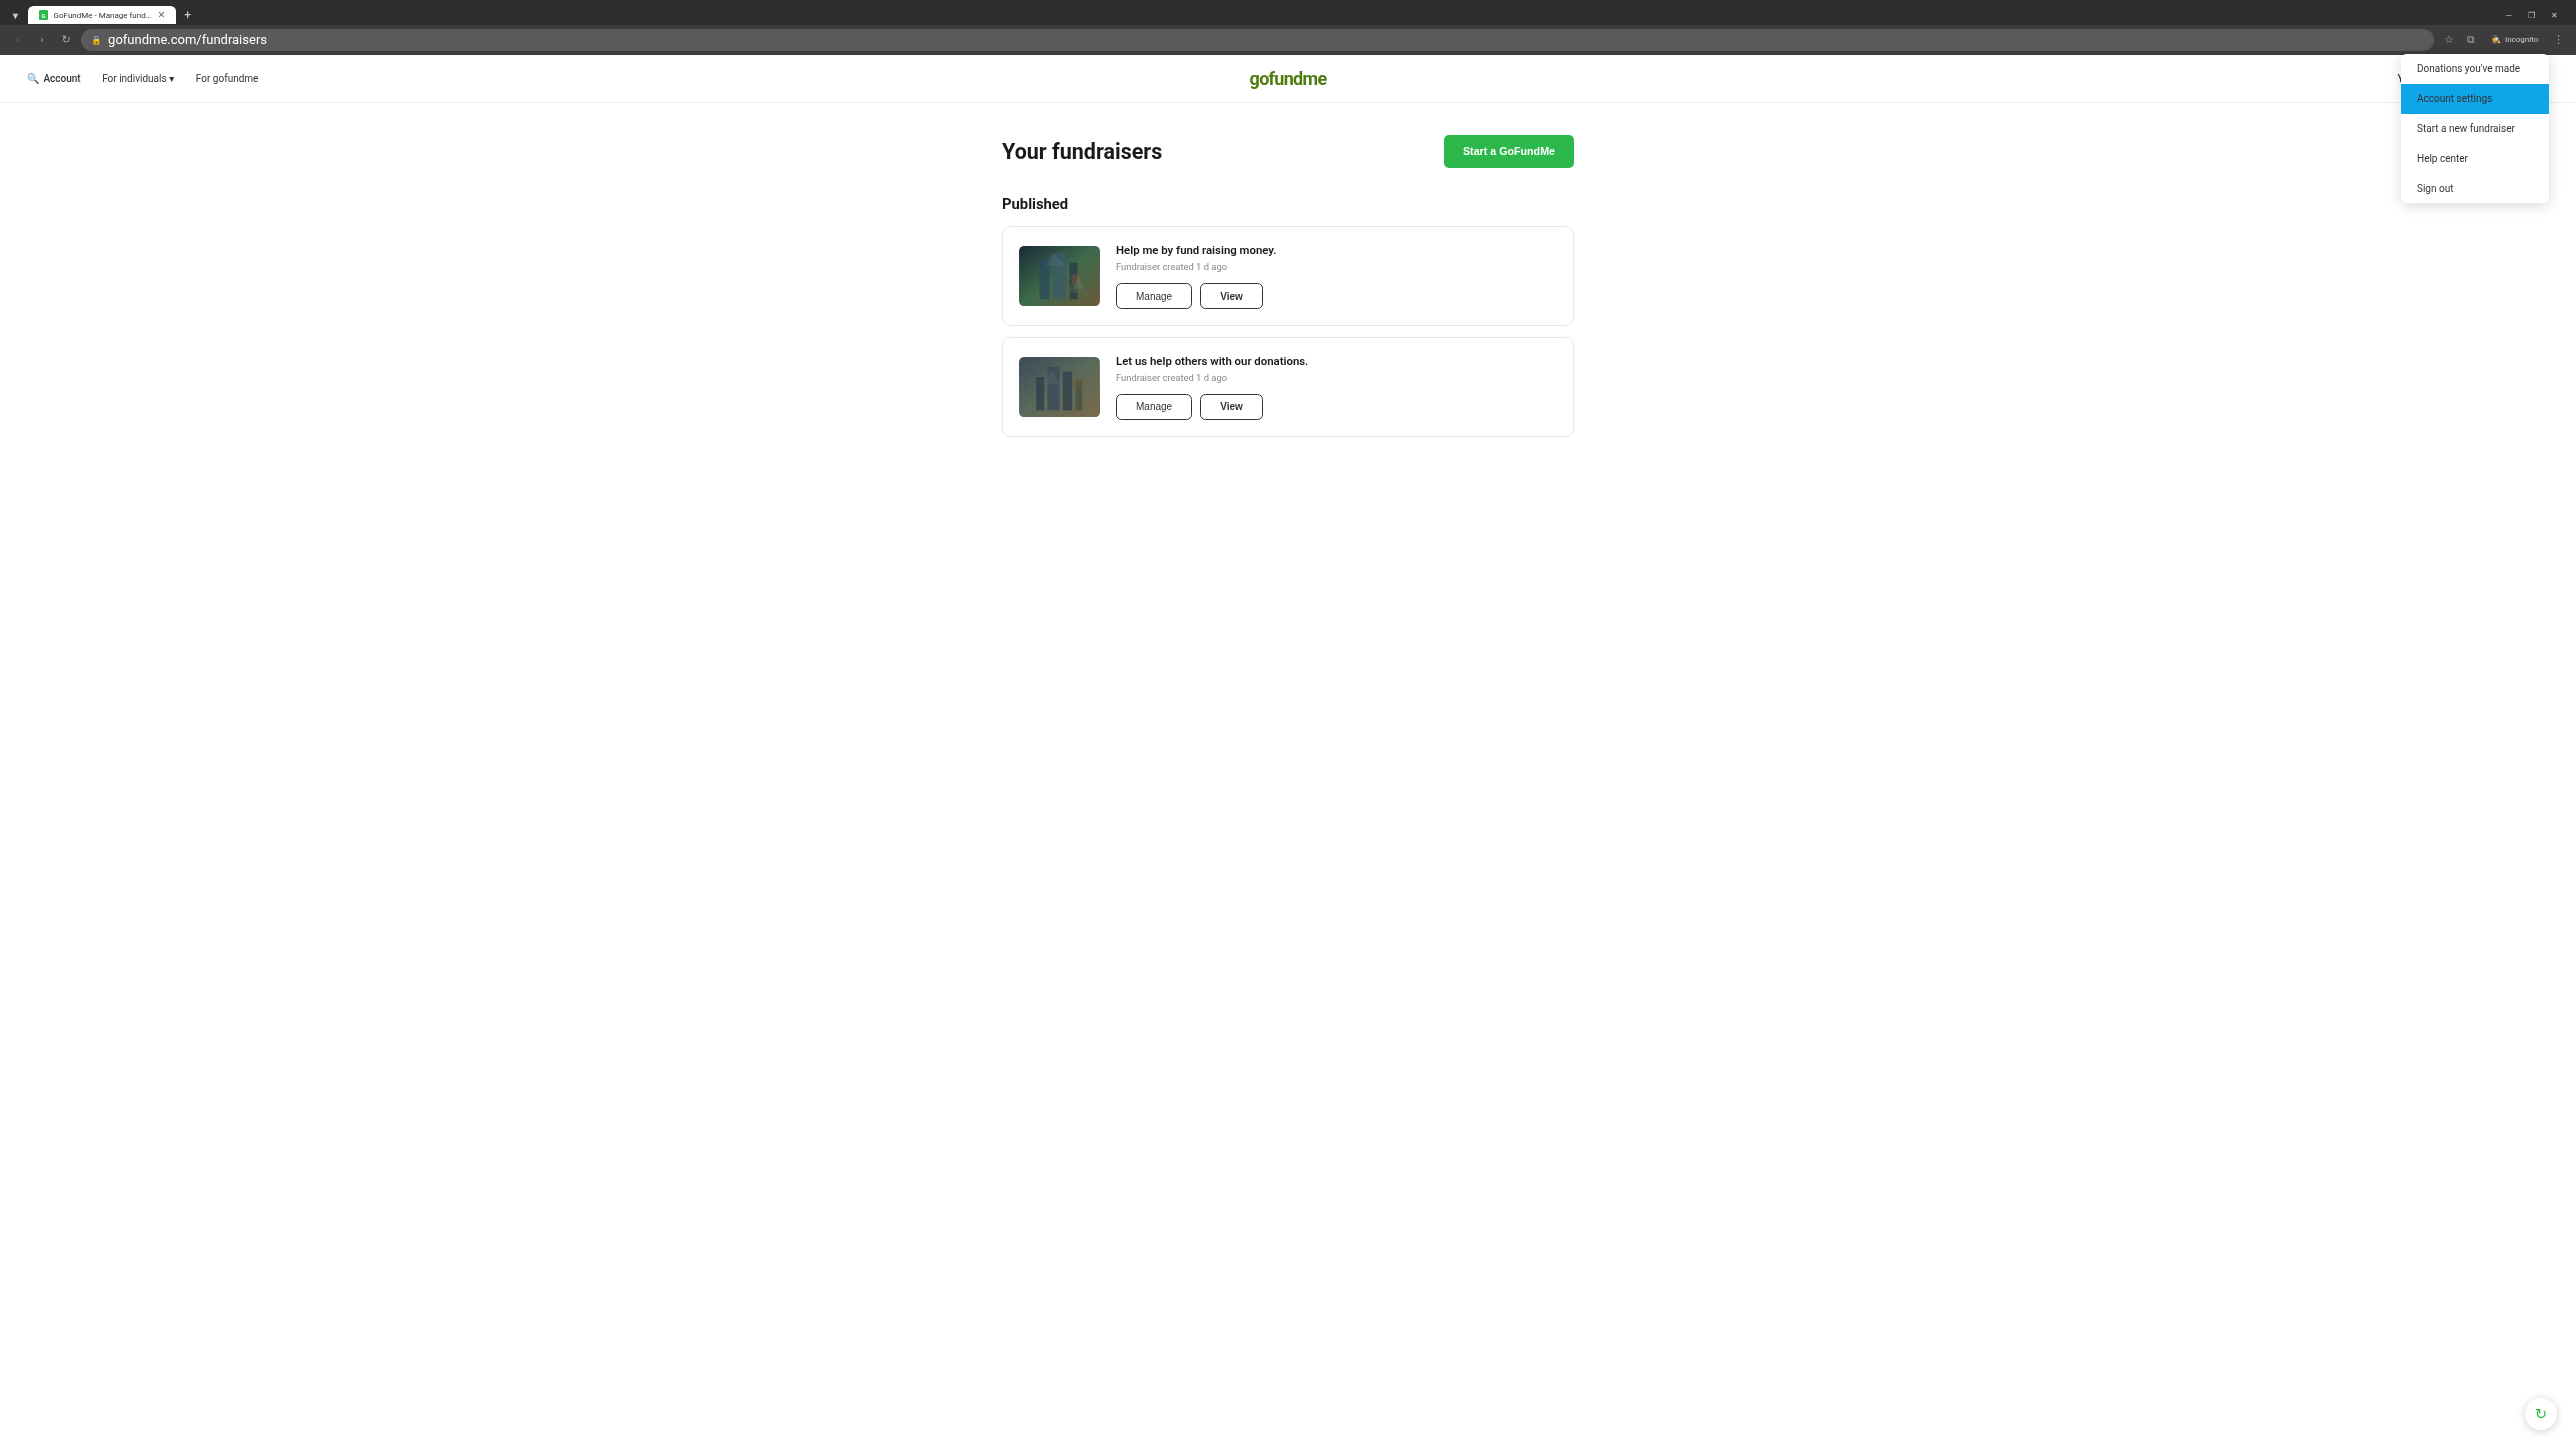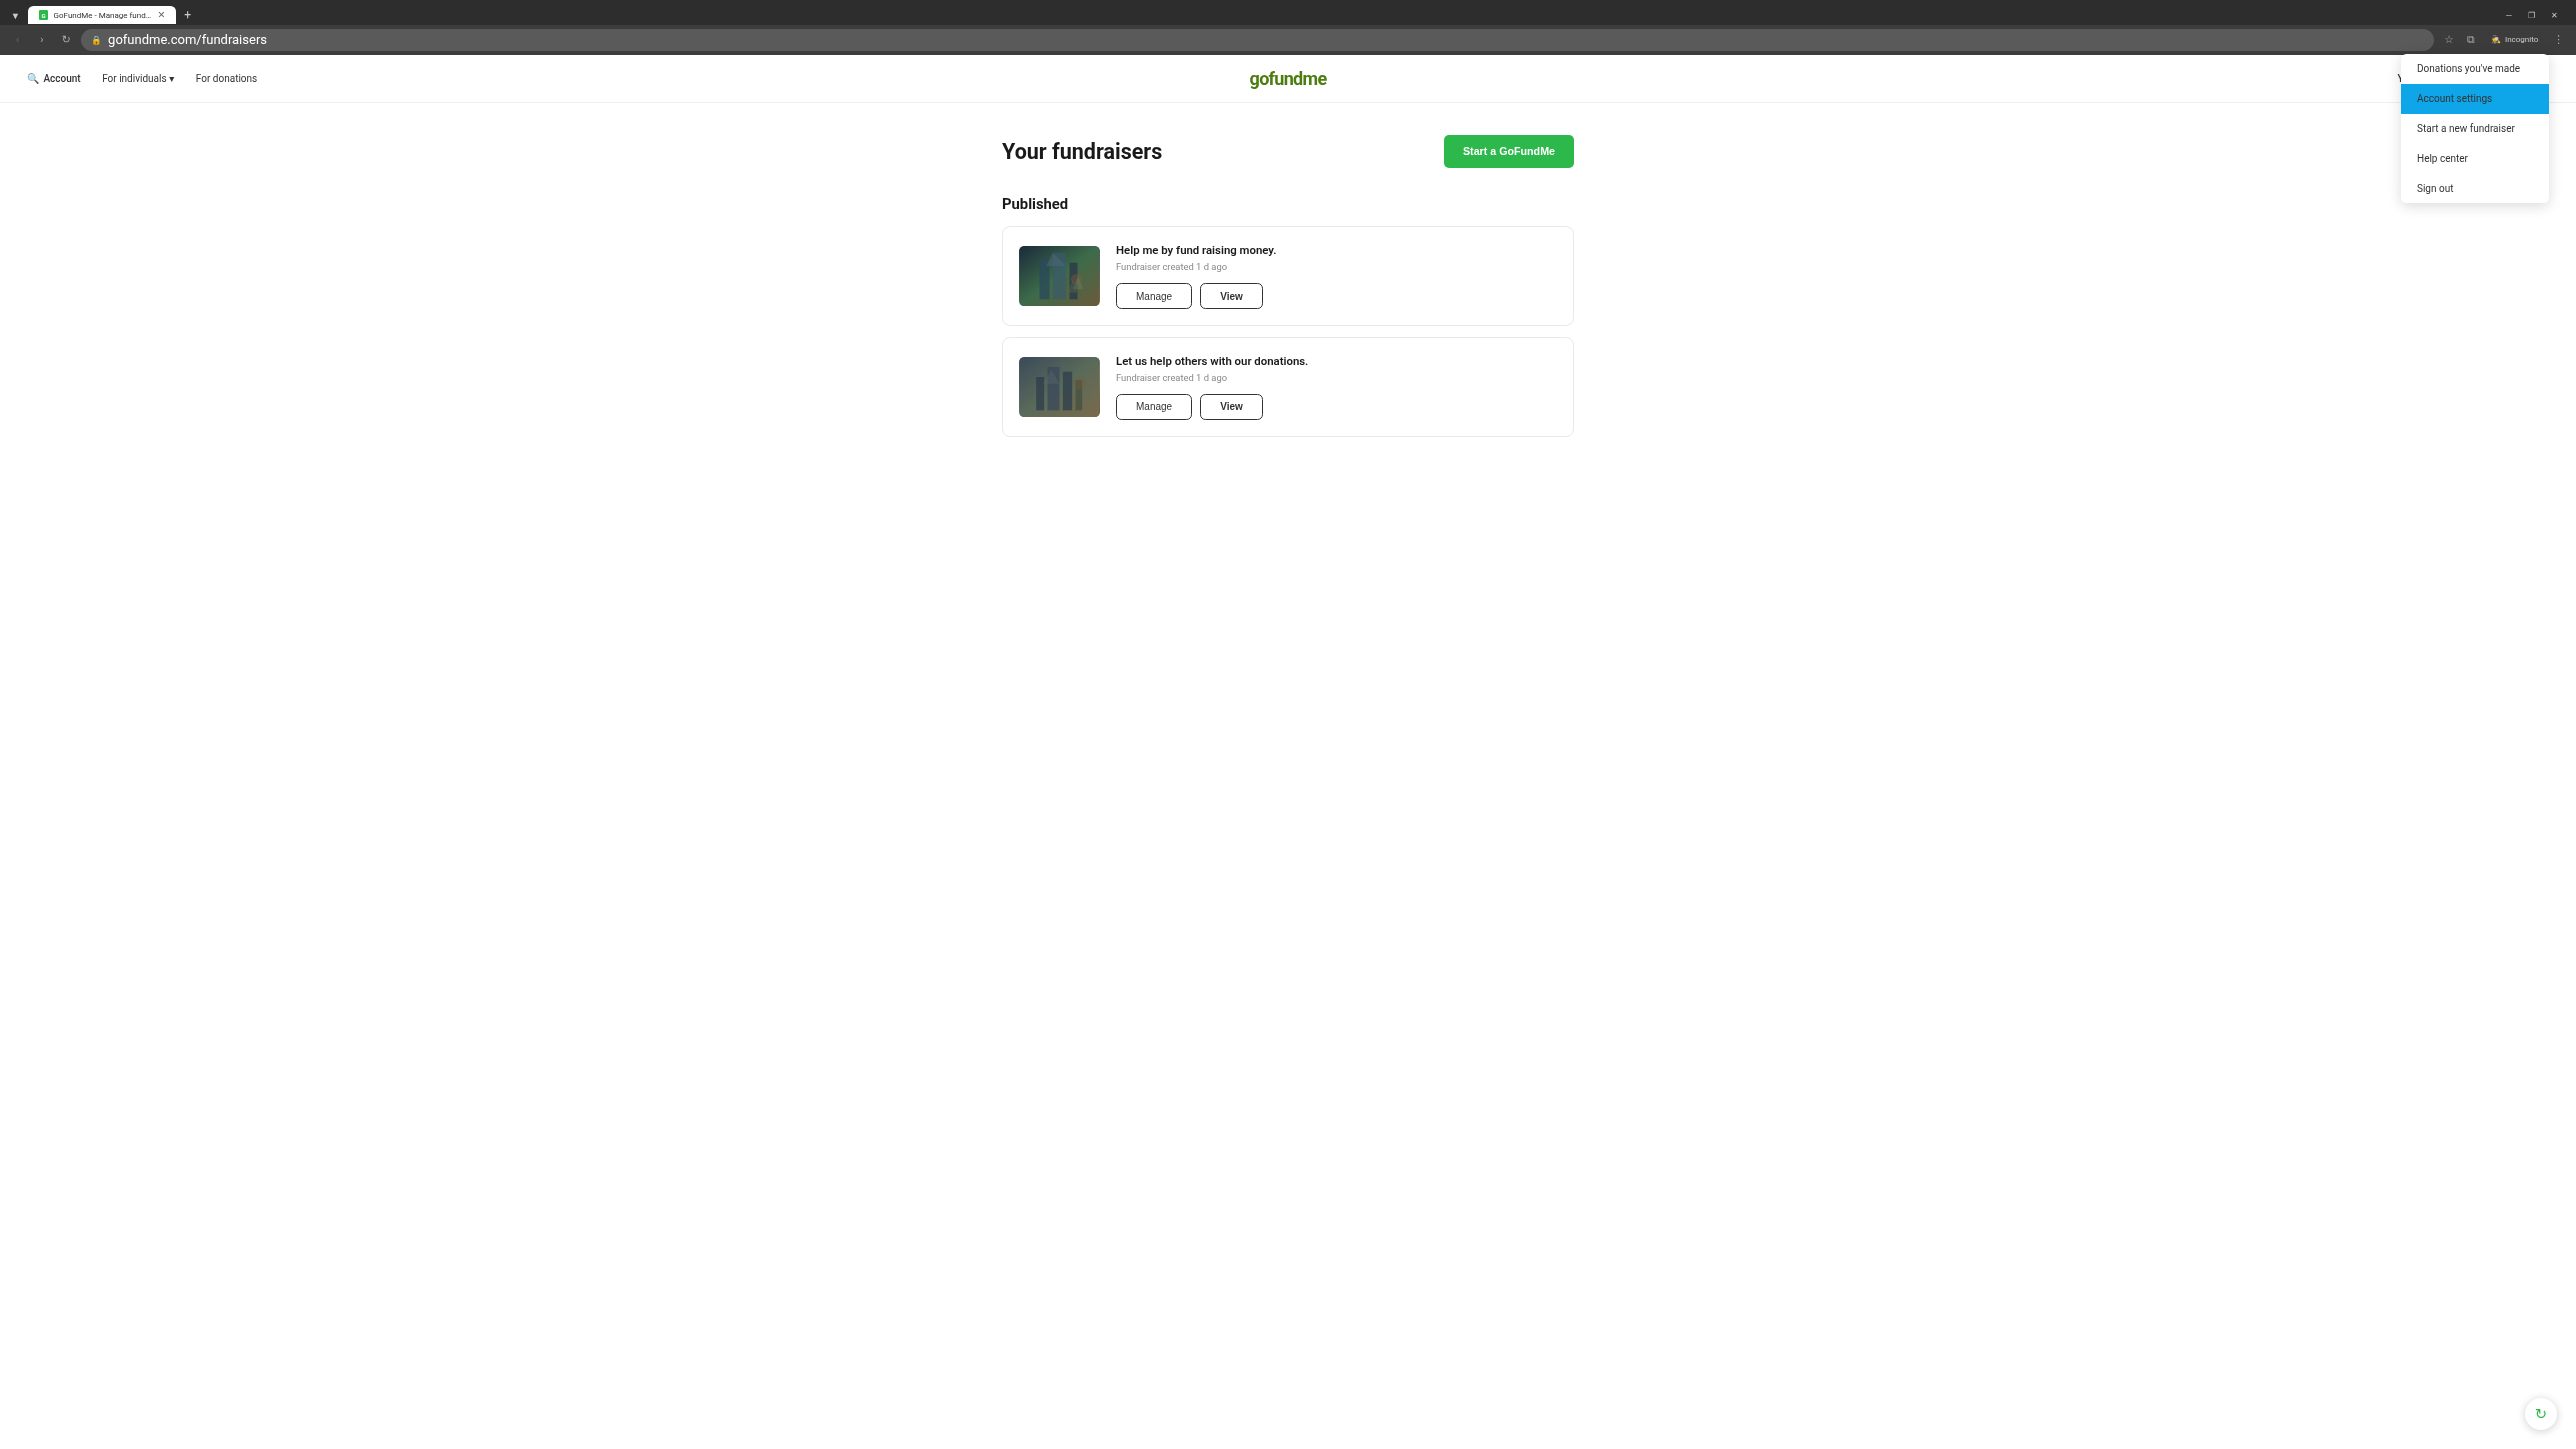--- a/index.html
+++ b/index.html
@@ -439,21 +439,21 @@
     <div class="header-left">
       <div class="nav-search">
         <span>🔍</span>
         <span>Account</span>
       </div>
       <div class="nav-item">
         <span>For individuals</span>
         <span>▾</span>
       </div>
       <div class="nav-item">
-        <span>For donations</span>
+        <span>For gofundme</span>
       </div>
     </div>
 
     <div class="logo-container">
       <div class="gfm-logo">gofundme</div>
     </div>
 
     <div class="header-right">
       <a class="your-fundraisers-link">Your fundraisers</a>
       <button class="user-menu-btn">

